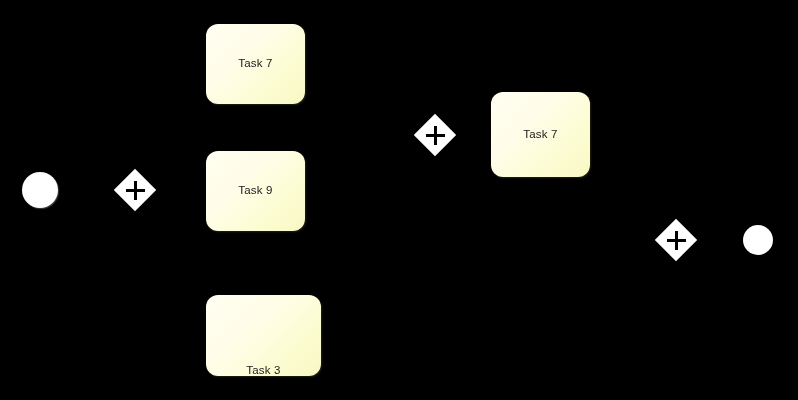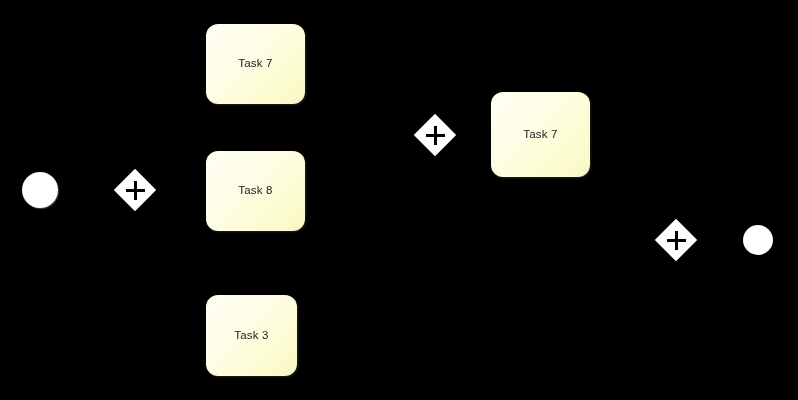--- a/index.html
+++ b/index.html
@@ -96,42 +96,42 @@
   .task-label {
     font-size: 11.5px;
     line-height: 1;
     color: #1a1a1a;
     letter-spacing: 0.2px;
     white-space: nowrap;
     user-select: none;
   }
   .task-1 { left: 206px; top: 24px;  width: 99px; height: 80px; }
   .task-2 { left: 206px; top: 151px; width: 99px; height: 80px; }
-  .task-3 { left: 206px; top: 295px; width: 91px; height: 81px; }
+  .task-3 { left: 206px; top: 295px; width: 115px; height: 81px; align-items: flex-end; }
   .task-4 { left: 491px; top: 92px;  width: 99px; height: 85px; }
 </style>
 </head>
 <body>
 
 <div id="canvas">
 
   <div class="event start"></div>
 
   <div class="gateway gw1">
     <div class="diamond"></div>
     <div class="plus-h"></div>
     <div class="plus-v"></div>
   </div>
 
   <div class="task task-1">
     <span class="task-label">Task 7</span>
   </div>
 
   <div class="task task-2">
-    <span class="task-label">Task 8</span>
+    <span class="task-label">Task 9</span>
   </div>
 
   <div class="task task-3">
     <span class="task-label">Task 3</span>
   </div>
 
   <div class="gateway gw2">
     <div class="diamond"></div>
     <div class="plus-h"></div>
     <div class="plus-v"></div>

